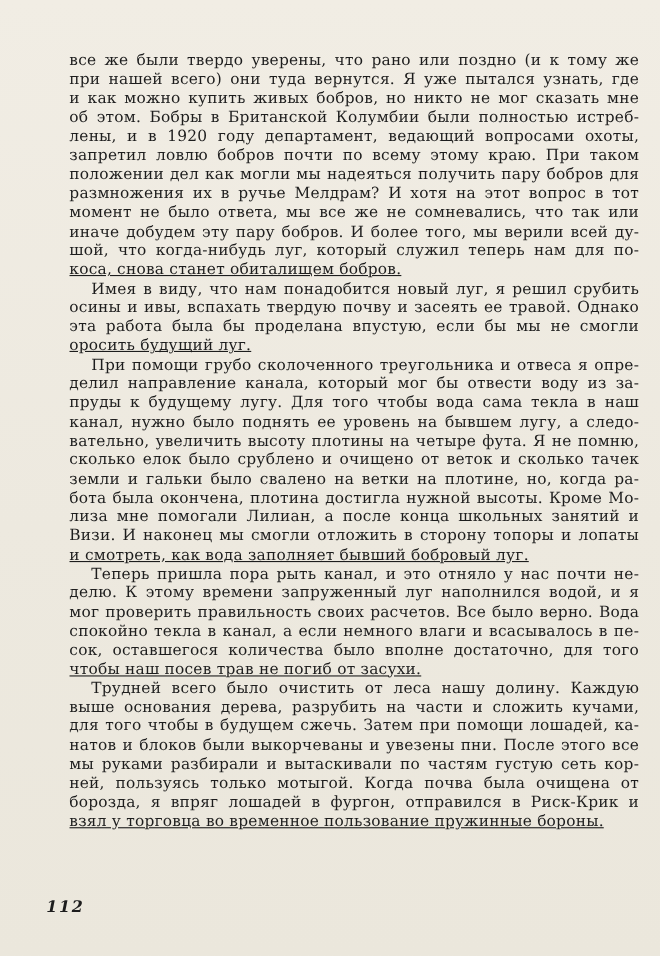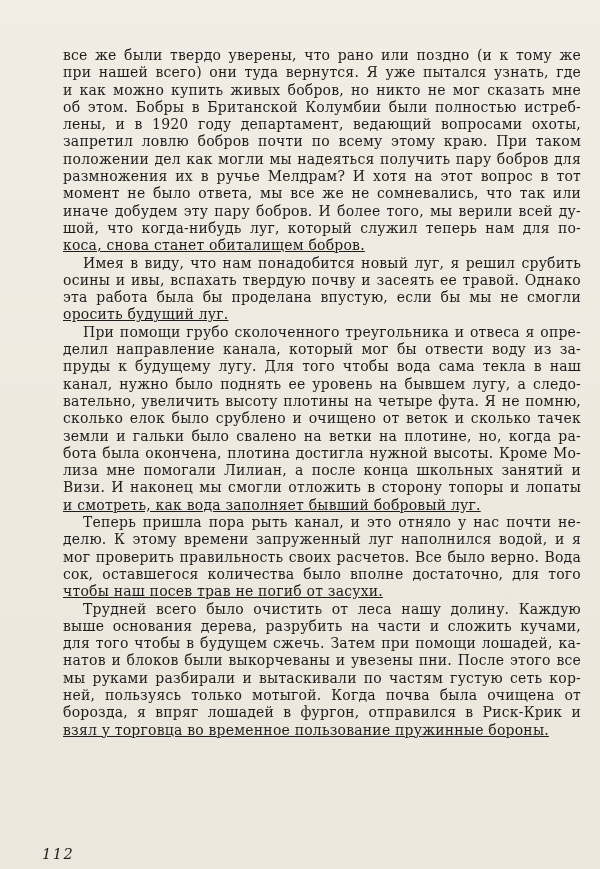--- a/index.html
+++ b/index.html
@@ -43,24 +43,24 @@
   .line.last {
     text-align-last: left;
     text-decoration: underline;
   }
   .para.indent .line:first-child {
     text-indent: 20px;
   }
   .page-number {
     position: absolute;
     left: 42px;
-    top: 846px;
+    top: 816px;
     font-family: "DejaVu Serif", serif;
     font-style: italic;
-    font-weight: normal;
+    font-weight: bold;
     font-size: 14.5px;
     letter-spacing: 1.5px;
     color: var(--ink, #1d1d1d);
   }
 </style>
 </head>
 <body style="--paper: #eeeae1; --ink: #1d1d1d;">
 
 <div class="scan-page">
   <div class="text-block">
@@ -94,20 +94,21 @@
         <div class="line">земли и гальки было свалено на ветки на плотине, но, когда ра-</div>
         <div class="line">бота была окончена, плотина достигла нужной высоты. Кроме Мо-</div>
         <div class="line">лиза мне помогали Лилиан, а после конца школьных занятий и</div>
         <div class="line">Визи. И наконец мы смогли отложить в сторону топоры и лопаты</div>
         <div class="line last">и смотреть, как вода заполняет бывший бобровый луг.</div>
       </div>
       <div class="para indent">
         <div class="line">Теперь пришла пора рыть канал, и это отняло у нас почти не-</div>
         <div class="line">делю. К этому времени запруженный луг наполнился водой, и я</div>
         <div class="line">мог проверить правильность своих расчетов. Все было верно. Вода</div>
+        <div class="line">спокойно текла в канал, а если немного влаги и всасывалось в пе-</div>
         <div class="line">сок, оставшегося количества было вполне достаточно, для того</div>
         <div class="line last">чтобы наш посев трав не погиб от засухи.</div>
       </div>
       <div class="para indent">
         <div class="line">Трудней всего было очистить от леса нашу долину. Каждую</div>
         <div class="line">выше основания дерева, разрубить на части и сложить кучами,</div>
         <div class="line">для того чтобы в будущем сжечь. Затем при помощи лошадей, ка-</div>
         <div class="line">натов и блоков были выкорчеваны и увезены пни. После этого все</div>
         <div class="line">мы руками разбирали и вытаскивали по частям густую сеть кор-</div>
         <div class="line">ней, пользуясь только мотыгой. Когда почва была очищена от</div>

